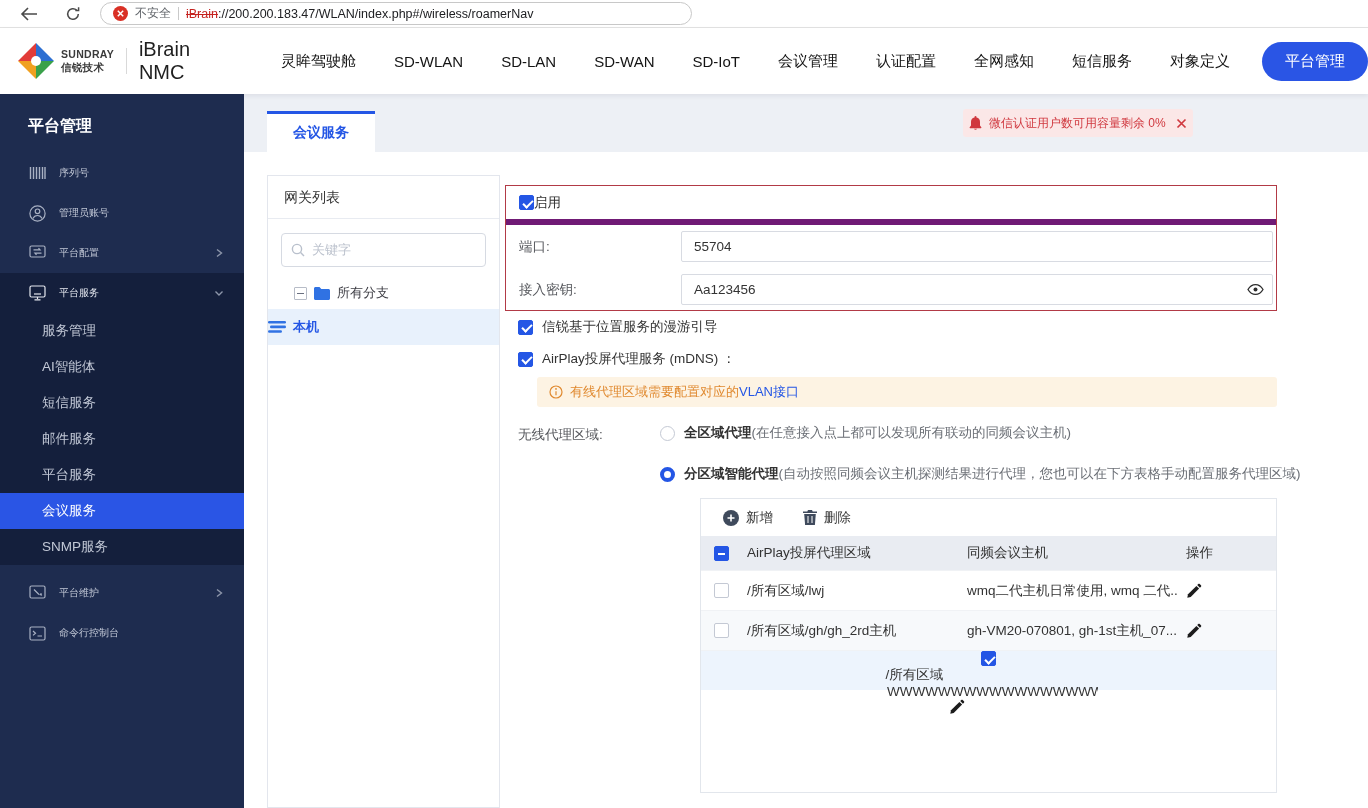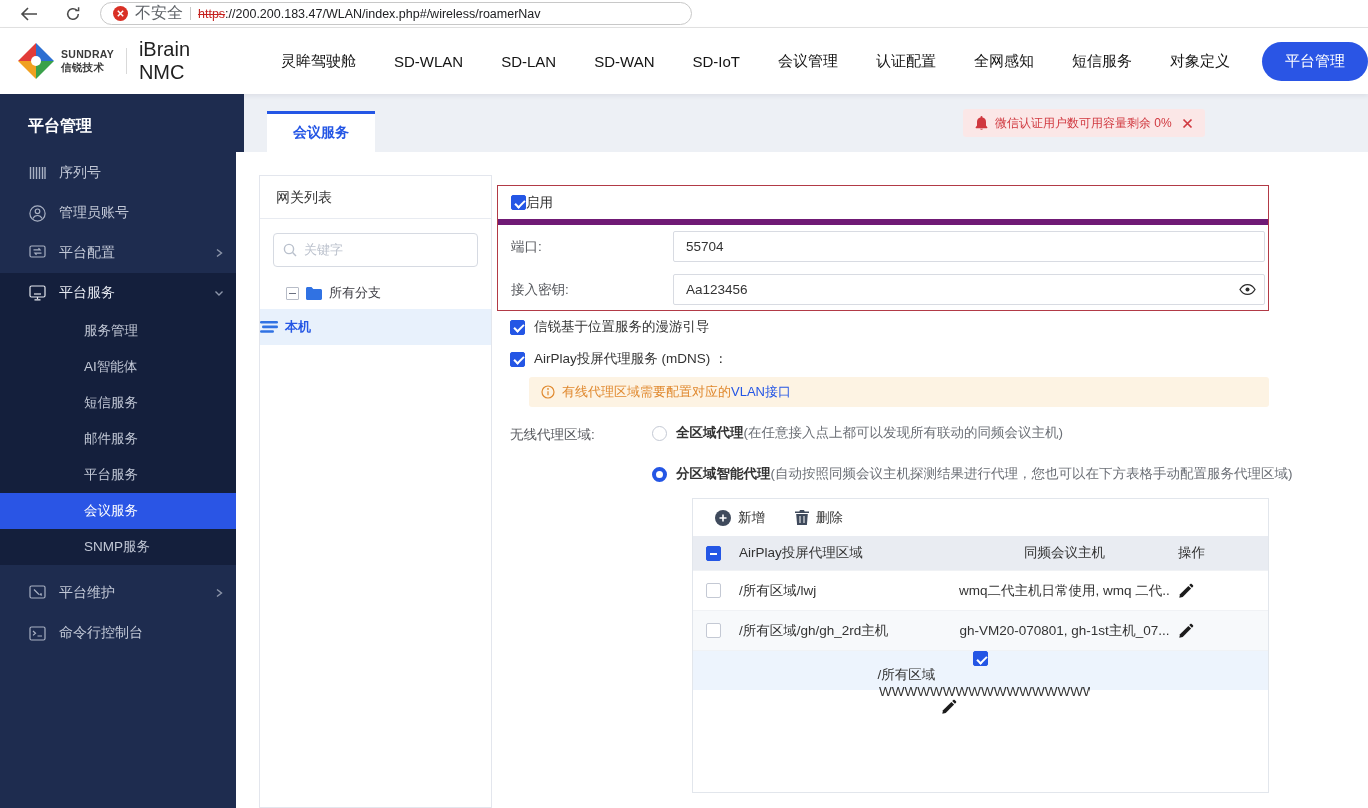--- a/index.html
+++ b/index.html
@@ -6,21 +6,21 @@
   html,body { width:1368px; height:808px; }
   body { position:relative; background:#fff; font-family:"Liberation Sans", sans-serif; overflow:hidden; color:#333; }
 
   
   .browser-bar { position:absolute; top:0; left:0; width:1368px; height:28px; background:#fff;
                  border-bottom:1px solid #e3e3e3; display:flex; align-items:center; }
   .bb-btn { display:flex; align-items:center; justify-content:center; width:26px; height:26px; }
   .bb-back { margin-left:16px; } .bb-refresh { margin-left:18px; }
   .url-pill { margin-left:14px; width:592px; height:23px; border:1px solid #c8c8c8; border-radius:12px;
               display:flex; align-items:center; padding:0 12px; gap:7px; background:#fff; }
-  .sec-label { font-size:16px; color:#5f6368; }
+  .sec-label { font-size:12px; color:#5f6368; }
   .url-div { width:1px; height:13px; background:#c9c9c9; }
   .url-text { font-size:12.5px; color:#202124; white-space:nowrap; }
   .url-text .https { color:#c5221f; text-decoration:line-through; }
 
   
   .topnav { position:absolute; top:28px; left:0; width:1368px; height:66px; background:#fff;
             box-shadow:0 2px 5px rgba(20,30,60,.08); display:flex; align-items:center; z-index:6; }
   .brand { display:flex; align-items:center; margin-left:18px; }
   .logo { position:relative; width:36px; height:36px; }
   .logo-diamond { width:36px; height:36px; clip-path:polygon(50% 0,100% 50%,50% 100%,0 50%);
@@ -31,40 +31,40 @@
   .product { font-size:20px; color:#1f1f1f; }
   .nav-items { display:flex; align-items:center; gap:38px; margin-left:58px; }
   .nav-item { font-size:15px; color:#141414; white-space:nowrap; cursor:pointer; }
   .nav-pill { margin-left:32px; background:#2a55e5; color:#fff; font-size:15px; padding:10px 23px;
               border-radius:22px; white-space:nowrap; }
 
   
   .sidebar { position:absolute; top:94px; left:0; width:244px; height:714px; background:#1e2c4f; }
   .sb-title { padding:22px 28px 16px; color:#fff; font-size:16px; font-weight:bold; }
   .sb-item { height:40px; display:flex; align-items:center; padding:0 20px 0 28px; gap:13px;
-             font-size:14px; color:#c2c8d6; cursor:pointer; }
+             font-size:10px; color:#c2c8d6; cursor:pointer; }
   .sb-item .chev { margin-left:auto; display:flex; }
   .sb-group { background:#141f3c; }
-  .sb-sub { height:36px; display:flex; align-items:center; padding-left:84px; font-size:13.5px; color:#c2c8d6; cursor:pointer; }
+  .sb-sub { height:36px; display:flex; align-items:center; padding-left:42px; font-size:13.5px; color:#c2c8d6; cursor:pointer; }
   .sb-sub.active { background:#2a55e5; color:#fff; }
   .mt8 { margin-top:8px; }
   .sb-ico { display:flex; width:18px; justify-content:center; }
 
   
   .tabstrip { position:absolute; left:244px; top:94px; width:1124px; height:58px; background:#edf0f5; }
   .tab { position:absolute; left:23px; bottom:0; width:108px; height:41px; background:#fff;
          border-top:3px solid #2456e5; color:#2456e5; font-size:14px; font-weight:bold;
          display:flex; align-items:center; justify-content:center; cursor:pointer; }
   .notice { position:absolute; left:719px; top:15px; height:28px; background:#fbe7e7; border-radius:3px;
-            display:flex; align-items:center; padding:0 12px; gap:7px; }
+            display:flex; align-items:center; padding:0 6px; gap:7px; }
   .notice-text { font-size:12px; color:#d0383f; white-space:nowrap; }
   .notice-x { display:flex; margin-left:3px; cursor:pointer; }
 
   
-  .content { position:absolute; left:236px; top:152px; width:1124px; height:656px; background:#fff; }
+  .content { position:absolute; left:244px; top:152px; width:1124px; height:656px; background:#fff; }
 
   
   .tree-panel { position:absolute; left:23px; top:23px; width:233px; height:633px; border:1px solid #e3e6ed; background:#fff; }
   .tp-title { height:43px; line-height:43px; padding-left:16px; font-size:14px; color:#333;
               border-bottom:1px solid #e8ebf1; }
   .tp-search { margin:14px 13px 10px; height:30px; border:1px solid #d6dae2; border-radius:4px;
                display:flex; align-items:center; padding:16px 9px; gap:7px; }
   .tp-search span { font-size:13px; color:#bcc2cd; }
   .tree-row { height:32px; display:flex; align-items:center; gap:7px; font-size:13px; color:#3c3c43; cursor:pointer; }
   .tr1 { padding-left:26px; } .tr2 { padding-left:50px; }
@@ -101,21 +101,21 @@
   
   .tbl { position:absolute; left:456px; top:346px; width:577px; height:295px; border:1px solid #e2e6ec; background:#fff; }
   .tbl-toolbar { height:37px; display:flex; align-items:center; padding-left:22px; gap:30px; }
   .tbtn { display:flex; align-items:center; gap:7px; font-size:13.5px; color:#333; cursor:pointer; }
   .tbl-header { height:34px; background:#e9ecf2; display:flex; align-items:center; font-size:13.5px; color:#333; }
   .tbl-row { height:40px; display:flex; align-items:center; font-size:13.5px; color:#333; border-top:1px solid #f0f2f5; }
   .tbl-row.alt { background:#f7f9fb; }
   .tbl-row.sel { background:#edf4fd;flex-direction:column; }
   .c-check { width:40px; display:flex; justify-content:center; flex:none; }
   .c-region { width:218px; padding-left:6px; flex:none; white-space:nowrap; overflow:hidden; }
-  .c-host { width:219px; padding-left:8px; flex:none; white-space:nowrap; overflow:hidden;text-align:center; }
+  .c-host { width:219px; padding-left:8px; flex:none; white-space:nowrap; overflow:hidden; }
   .c-action { width:96px; padding-left:8px; flex:none; display:flex; }
   .pencil { cursor:pointer; display:flex; }
 </style>
 </head>
 <body>
 
 <div class="browser-bar">
   <div class="bb-btn bb-back">
     <svg width="18" height="14" viewBox="0 0 18 14" fill="none" stroke="#4a4a4a" stroke-width="1.6">
         <path d="M8 1L2 7l6 6M2 7h15"></path>
@@ -129,21 +129,21 @@
   </div>
   <div class="url-pill">
     <span style="display:flex">
       <svg width="15" height="15" viewBox="0 0 15 15">
           <circle cx="7.5" cy="7.5" r="7.5" fill="#d93025"></circle>
           <path d="M4.8 4.8l5.4 5.4M10.2 4.8l-5.4 5.4" stroke="#fff" stroke-width="1.5"></path>
         </svg>
     </span>
     <span class="sec-label">不安全</span>
     <span class="url-div"></span>
-    <span class="url-text"><span class="https">https</span><span>://200.200.183.47/WLAN/index.php#/wireless/roamerNav</span></span>
+    <span class="url-text"><span class="https">iBrain</span><span>://200.200.183.47/WLAN/index.php#/wireless/roamerNav</span></span>
   </div>
 </div>
 
 <div class="topnav">
   <div class="brand">
     <div class="logo">
       <div class="logo-diamond"></div>
         <div class="logo-hole"></div>
     </div>
     <div class="brand-txt">

